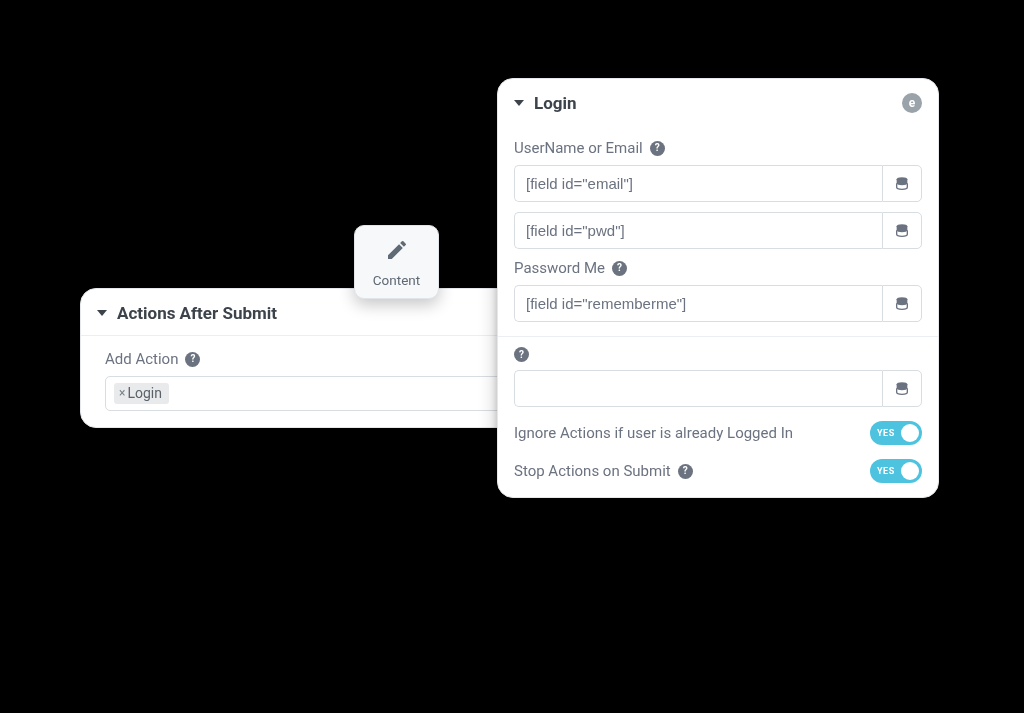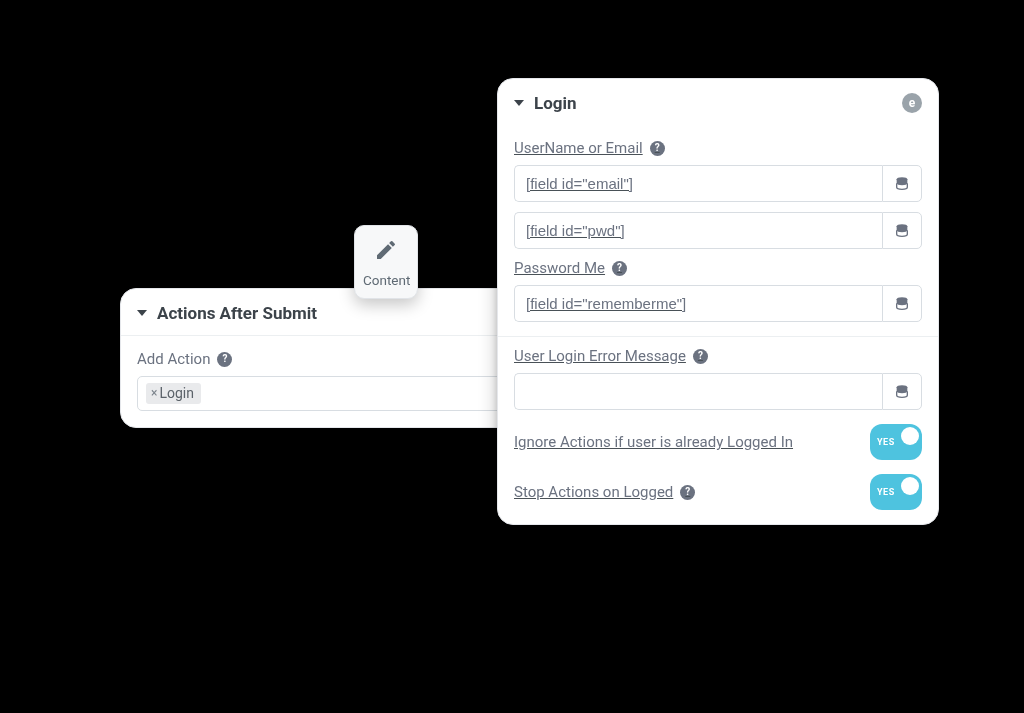--- a/index.html
+++ b/index.html
@@ -20,41 +20,40 @@
     border: 1px solid #e5e7eb;
     border-radius: 16px;
     box-shadow: 0 6px 18px rgba(0,0,0,0.25), 0 2px 6px rgba(0,0,0,0.15);
   }
 
   
   .actions-panel {
     left: 80px;
     top: 288px;
     width: 453px;
-    margin-left: 40px;
   }
   .panel-header {
     display: flex;
     align-items: center;
     gap: 10px;
     padding: 14px 16px 12px;
     font-weight: 700;
     font-size: 17px;
     color: #3c434a;
   }
   .panel-header .spacer { flex: 1; }
   .caret {
     display: inline-block;
     width: 0; height: 0;
     border-left: 5px solid transparent;
     border-right: 5px solid transparent;
     border-top: 6px solid #3c434a;
   }
   .panel-body {
-    padding: 8px 16px 16px;
+    padding: 8px 24px 16px;
     border-top: 1px solid #eceff1;
   }
   .field-label-row {
     display: flex;
     align-items: center;
     gap: 7px;
     font-size: 15px;
     color: #6b7280;
     margin: 6px 0 8px;
   }
@@ -82,21 +81,21 @@
     align-items: center;
     gap: 2px;
   }
   .chip .x { font-size: 12px; color: #7a828a; }
 
   
   .content-card {
     position: absolute;
     left: 354px;
     top: 225px;
-    width: 64px;
+    width: 85px;
     background: #f7f8f9;
     border: 1px solid #e1e4e8;
     border-radius: 10px;
     text-align: center;
     padding: 12px 8px 10px;
     box-shadow: 0 6px 16px rgba(0,0,0,0.22);
   }
   .content-card .lbl {
     font-size: 13.5px;
     color: #5f6a74;
@@ -104,21 +103,21 @@
   }
   .pencil-icon svg { width: 24px; height: 24px; }
   .pencil-icon { color: #5f6a74; }
 
   
   .login-panel {
     left: 497px;
     top: 78px;
     width: 442px;
   }
-  .login-body { padding: 4px 16px 14px; text-decoration: underline; }
+  .login-body { padding: 4px 16px 14px; }
   .field-block { margin-top: 10px; }
   .input-row {
     display: flex;
     margin-top: 6px;
   }
   .text-input {
     flex: 1;
     border: 1px solid #d8dde2;
     border-right: none;
     border-radius: 5px 0 0 5px;
@@ -146,21 +145,21 @@
   }
 
   .toggle-row {
     display: flex;
     align-items: center;
     margin-top: 14px;
   }
   .toggle-row .lbl { font-size: 15px; color: #6b7280; flex: 1; display:flex; align-items:center; gap:7px;}
   .toggle {
     position: relative;
-    width: 52px; height: 36px;
+    width: 52px; height: 24px;
     background: #4ec3df;
     border-radius: 12px;
     cursor: pointer;
   }
   .toggle .knob {
     position: absolute;
     right: 3px; top: 3px;
     width: 18px; height: 18px;
     background: #fff;
     border-radius: 50%;
@@ -267,21 +266,20 @@
               <path d="M4 11v6c0 1.66 3.58 3 8 3s8-1.34 8-3v-6" fill="none" stroke="currentColor" stroke-width="2"></path>
             </svg>
         </div>
       </div>
     </div>
 
     <div class="divider"></div>
 
     <div class="field-block" style="margin-top:4px">
       <div class="field-label-row">
-        <span>User Login Error Message</span>
         <span class="help-dot">?</span>
       </div>
       <div class="input-row">
         <input class="text-input" value="" style="">
         <div class="db-btn">
           <svg viewBox="0 0 24 24" fill="currentColor">
               <ellipse cx="12" cy="5" rx="8" ry="3"></ellipse>
               <path d="M4 5v6c0 1.66 3.58 3 8 3s8-1.34 8-3V5"></path>
               <path d="M4 11v6c0 1.66 3.58 3 8 3s8-1.34 8-3v-6" fill="none" stroke="currentColor" stroke-width="2"></path>
             </svg>
@@ -294,21 +292,21 @@
         <span>Ignore Actions if user is already Logged In</span>
       </div>
       <div class="toggle">
         <span class="yes">YES</span>
         <span class="knob"></span>
       </div>
     </div>
 
     <div class="toggle-row">
       <div class="lbl">
-        <span>Stop Actions on Logged</span>
+        <span>Stop Actions on Submit</span>
         <span class="help-dot">?</span>
       </div>
       <div class="toggle">
         <span class="yes">YES</span>
         <span class="knob"></span>
       </div>
     </div>
 
   </div>
 </div>

